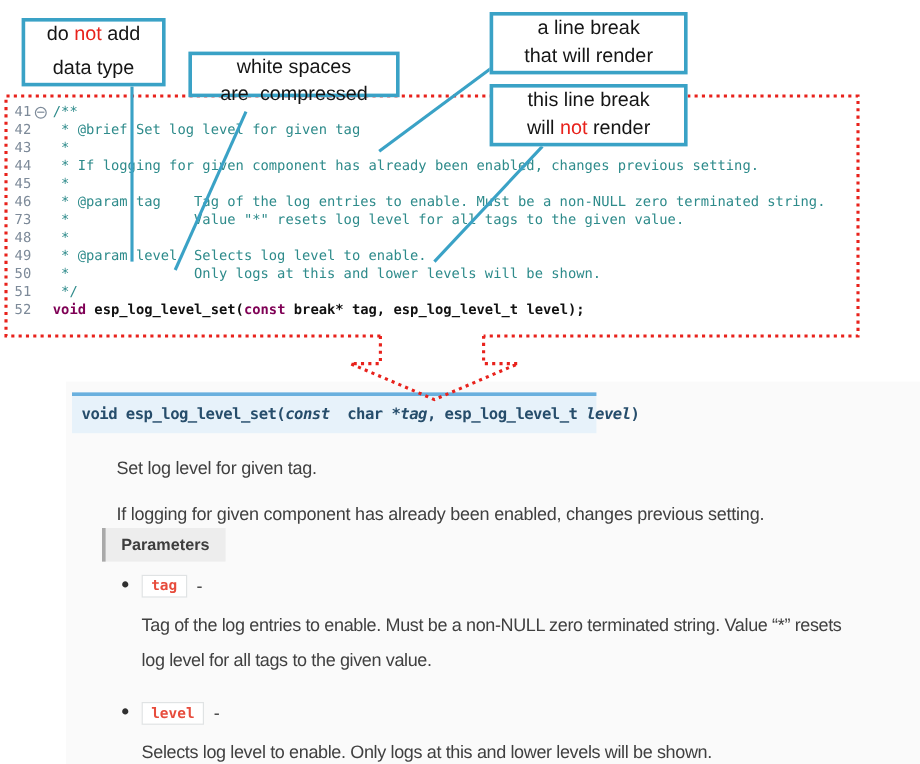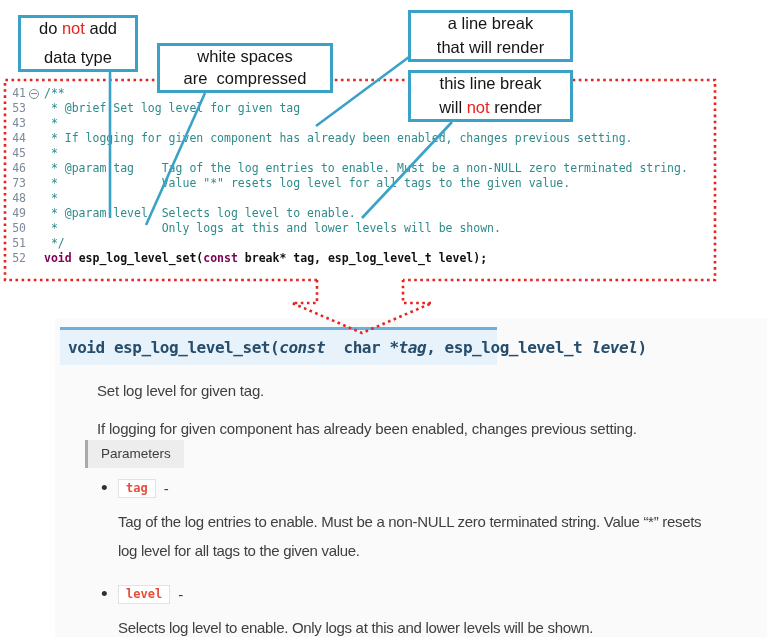--- a/index.html
+++ b/index.html
@@ -11,21 +11,21 @@
   
   .callout {
     position:absolute; z-index:4; box-sizing:border-box;
     background:#fff; border:3px solid var(--accent_teal,#3aa2c6);
     display:flex; flex-direction:column; justify-content:space-between; align-items:center;
     font-size:16.5px; line-height:1.32; color:#151515; text-align:center;
   }
   .callout span { white-space:pre; }
   .red-word { color:var(--alert_red,#e82222); }
   .co1 { left:18px;  top:15px; width:120px; height:57px; }
-  .co2 { left:157px; top:43px; width:176px; height:50px; }
+  .co2 { left:157px; top:43px; width:176px; height:38px; }
   .co3 { left:408px; top:10px; width:165px; height:52px; }
   .co4 { left:408px; top:70px; width:165px; height:52px; }
 
   
   .overlay { position:absolute; left:0; top:0; z-index:3; pointer-events:none; }
   .red-dotted { fill:none; stroke:var(--alert_red,#ee1111); stroke-width:2.6; stroke-dasharray:2.6 3.5; }
   .teal-line  { fill:none; stroke:var(--accent_teal,#3aa2c6); stroke-width:2.6; }
 
   
   .code-editor {
@@ -47,31 +47,31 @@
   .doc-panel {
     position:absolute; left:55px; top:318px; right:0; bottom:0; z-index:2;
     background:#fafafa; color:var(--body_text,#404040);
   }
   .sig-bar {
     position:absolute; left:5px; top:9px; width:437px; box-sizing:border-box;
     background:var(--sig_bar_bg,#e7f2fa);
     border-top:3px solid var(--sig_bar_border,#6ab0de);
     padding:8px 8px 8px 8px;
     font-family:"DejaVu Sans Mono","Liberation Mono",monospace;
-    font-size:16px; letter-spacing:-0.45px; font-weight:bold;
+    font-size:13px; letter-spacing:-0.45px; font-weight:bold;
     color:var(--signature_text,#264d6b); white-space:pre;
   }
   .sig-em { font-style:italic; }
   .doc-p { position:absolute; left:30px; margin:12px; font-size:15px; letter-spacing:-0.2px; }
   .doc-p1 { top:52px; }
   .doc-p2 { top:90px; }
   .params-header {
     position:absolute; left:30px; top:122px;
     background:#ededed; border-left:3px solid #a9a9a9;
-    padding:6px 13px 7px; font-weight:normal; font-size:13.5px; color:#3d3d3d;
+    padding:6px 13px 7px; font-weight:bold; font-size:13.5px; color:#3d3d3d;
   }
   .params-list { position:absolute; left:63px; top:160px; margin:0; padding:0; list-style:none; width:600px; }
   .params-list li { position:relative; margin-bottom:19px; }
   .params-list li::before { content:"\2022"; position:absolute; left:-17px; top:-1px; font-size:19px; color:#303030; }
   .param-row { display:flex; align-items:center; gap:8px; height:21px; }
   .param-chip {
     font-family:"DejaVu Sans Mono","Liberation Mono",monospace; font-size:12px; font-weight:bold;
     color:var(--param_red,#e74c3c); background:#fff; border:1px solid #e0e3e4; padding:1px 7px 2px;
   }
   .param-sep { font-size:15px; }
@@ -102,21 +102,21 @@
   <div class="code-editor">
     <div id="code-lines">
         <div class="code-line">
           <span class="gutter-num">41</span>
           <span class="fold-slot">
             <span class="fold-circle"></span>
           </span>
           <span class="code-text"><span class="seg-comment">/**</span></span>
         </div>
         <div class="code-line">
-          <span class="gutter-num">53</span>
+          <span class="gutter-num">42</span>
           <span class="fold-slot"></span>
           <span class="code-text"><span class="seg-comment"> * @brief Set log level for given tag</span></span>
         </div>
         <div class="code-line">
           <span class="gutter-num">43</span>
           <span class="fold-slot"></span>
           <span class="code-text"><span class="seg-comment"> *</span></span>
         </div>
         <div class="code-line">
           <span class="gutter-num">44</span>

